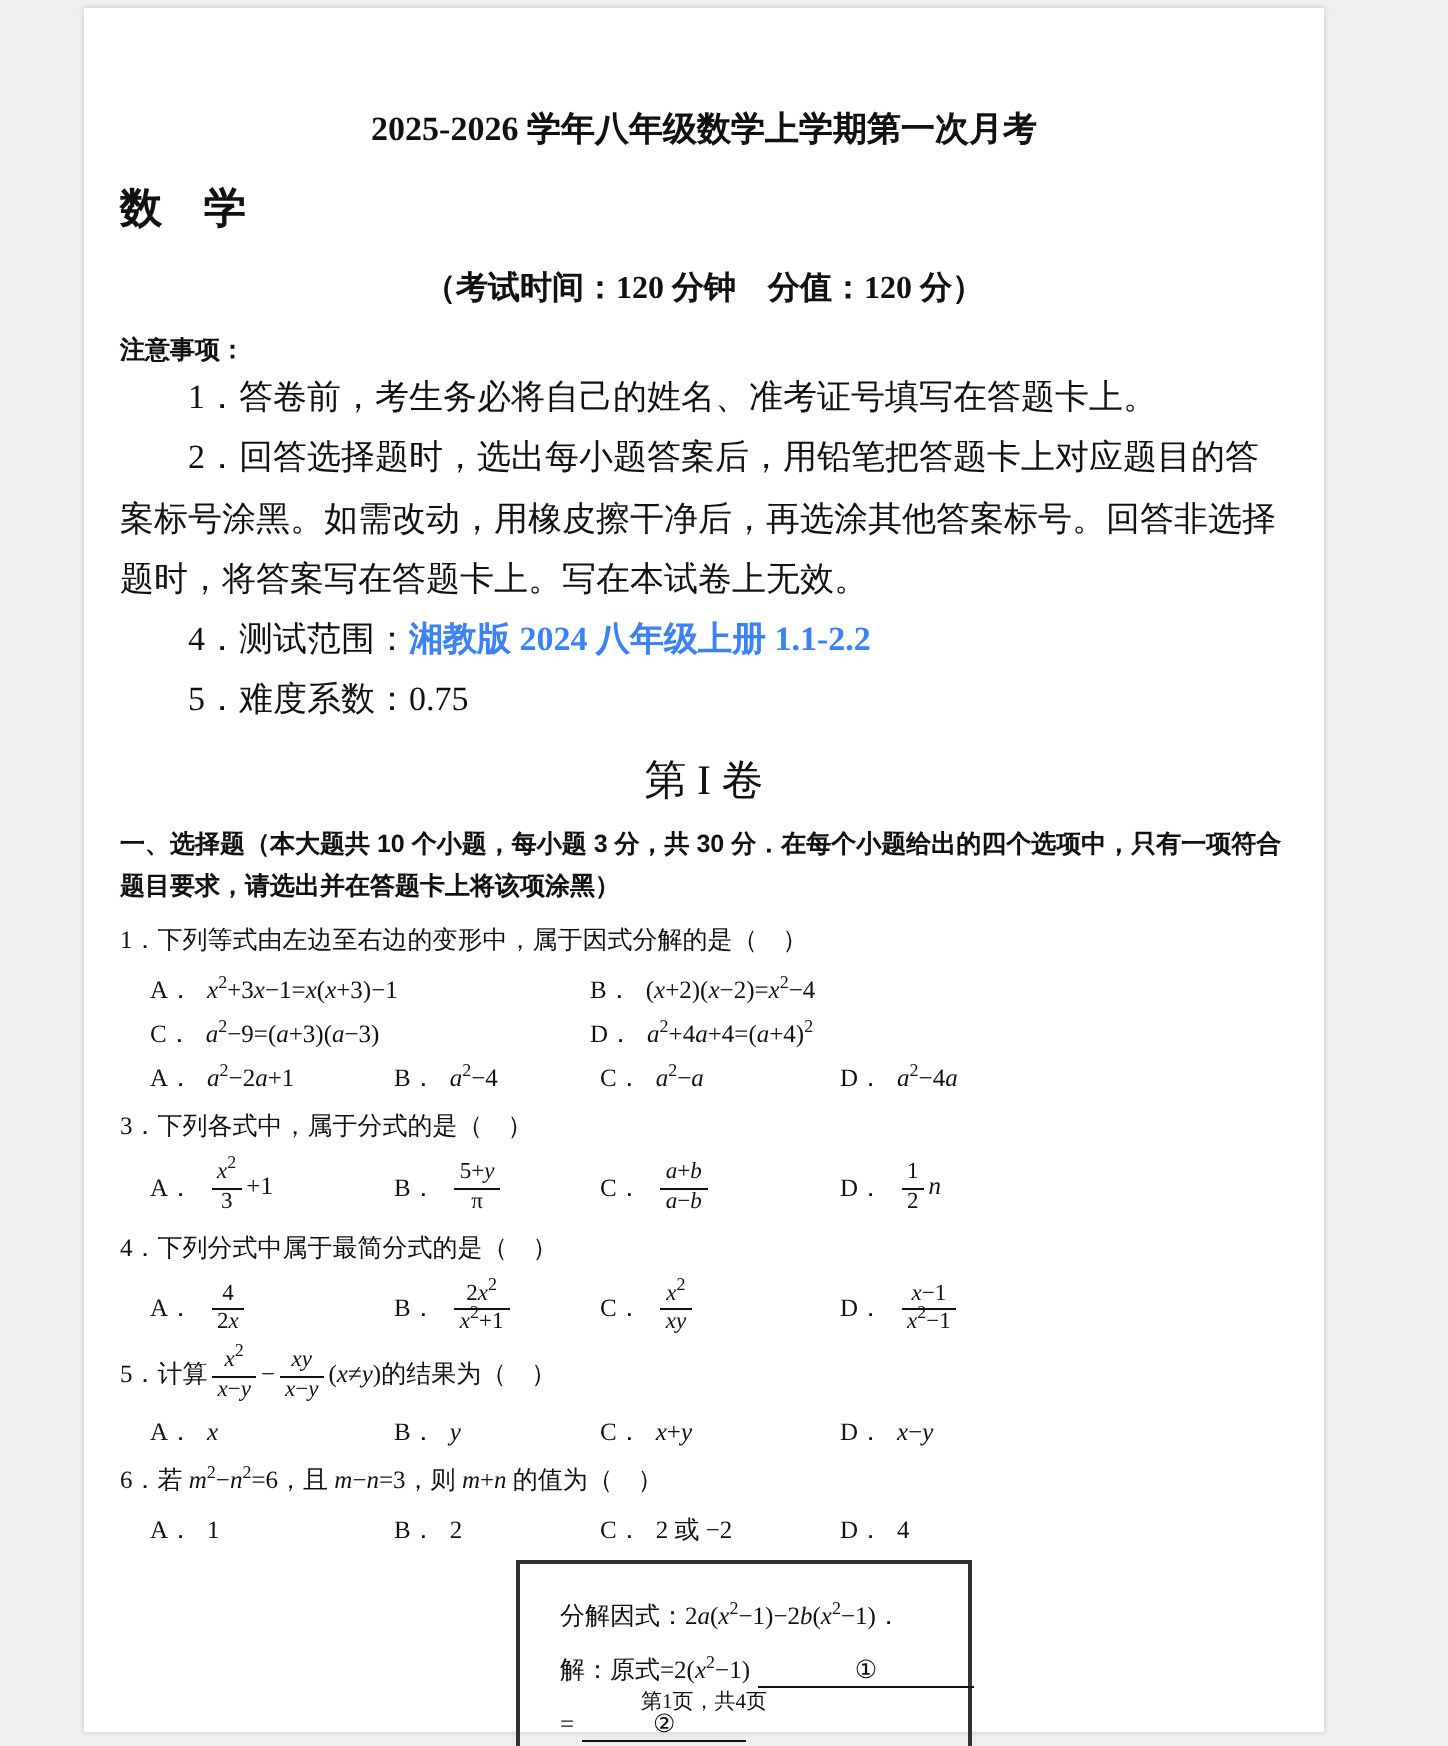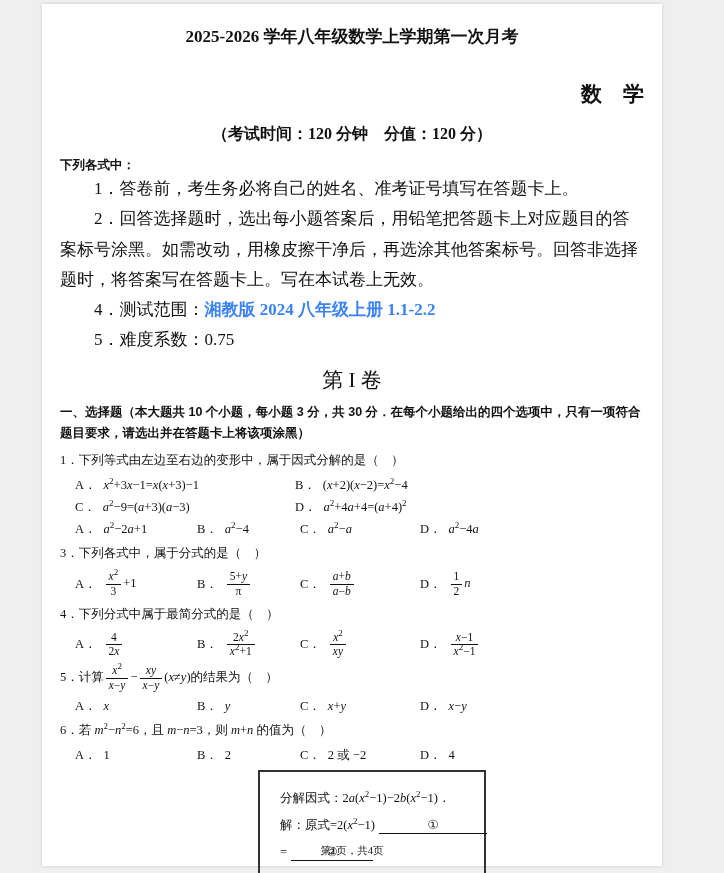--- a/index.html
+++ b/index.html
@@ -1,21 +1,21 @@
 <!DOCTYPE html>
 <html><head>
 <meta charset="utf-8">
 <style>
   html,body{margin:0;padding:0;}
   body{background:#efefef;font-family:"Liberation Serif","DejaVu Serif",serif;color:#111;}
   .canvas{position:relative;width:724px;height:873px;background:#efefef;overflow:hidden;}
   .page{position:absolute;left:42px;top:4px;width:620px;height:862px;background:#ffffff;
         box-sizing:border-box;padding:22px 18px 10px 18px;box-shadow:0 0 3px rgba(0,0,0,.18);}
-  .title{text-align:center;font-weight:bold;font-size:17px;line-height:1.3;}
-  .subject{text-align:right;font-weight:bold;font-size:21px;margin-top:32px;
+  .title{text-align:center;font-weight:bold;font-size:17px;line-height:1.3;margin-top:28px;}
+  .subject{text-align:left;font-weight:bold;font-size:21px;margin-top:14px;
            font-family:"Liberation Sans","DejaVu Sans",sans-serif;}
   .meta{text-align:center;font-weight:bold;font-size:16px;margin-top:16px;}
   .notices-heading{font-weight:bold;font-size:12.5px;margin-top:12px;
            font-family:"Liberation Sans","DejaVu Sans",sans-serif;}
   .note{font-size:17px;line-height:1.78;text-indent:2em;margin:0;}
   .red{color:#3b82f6;font-weight:bold;}
   .part-title{text-align:center;font-size:21px;margin:10px 0 8px 0;}
   .section-heading{font-weight:bold;font-size:12.5px;line-height:1.75;
            font-family:"Liberation Sans","DejaVu Sans",sans-serif;}
   .q{font-size:12.5px;line-height:1.75;margin-top:5px;}
@@ -40,21 +40,21 @@
 </head>
 <body>
 
 <div class="canvas">
   <div class="page">
 
     <div class="title">2025-2026 学年八年级数学上学期第一次月考</div>
     <div class="subject">数　学</div>
     <div class="meta">（考试时间：120 分钟　分值：120 分）</div>
 
-    <div class="notices-heading">下列各式中：</div>
+    <div class="notices-heading">注意事项：</div>
     <p class="note">1．答卷前，考生务必将自己的姓名、准考证号填写在答题卡上。</p>
     <p class="note">2．回答选择题时，选出每小题答案后，用铅笔把答题卡上对应题目的答案标号涂黑。如需改动，用橡皮擦干净后，再选涂其他答案标号。回答非选择题时，将答案写在答题卡上。写在本试卷上无效。</p>
     <p class="note"><span>4．测试范围：</span><span class="red">湘教版 2024 八年级上册 1.1-2.2</span></p>
     <p class="note">5．难度系数：0.75</p>
 
     <div class="part-title">第 I 卷</div>
     <div class="section-heading">一、选择题（本大题共 10 个小题，每小题 3 分，共 30 分．在每个小题给出的四个选项中，只有一项符合题目要求，请选出并在答题卡上将该项涂黑）</div>
 
     <div class="q">1．下列等式由左边至右边的变形中，属于因式分解的是（　）</div>
     <div class="opts">

